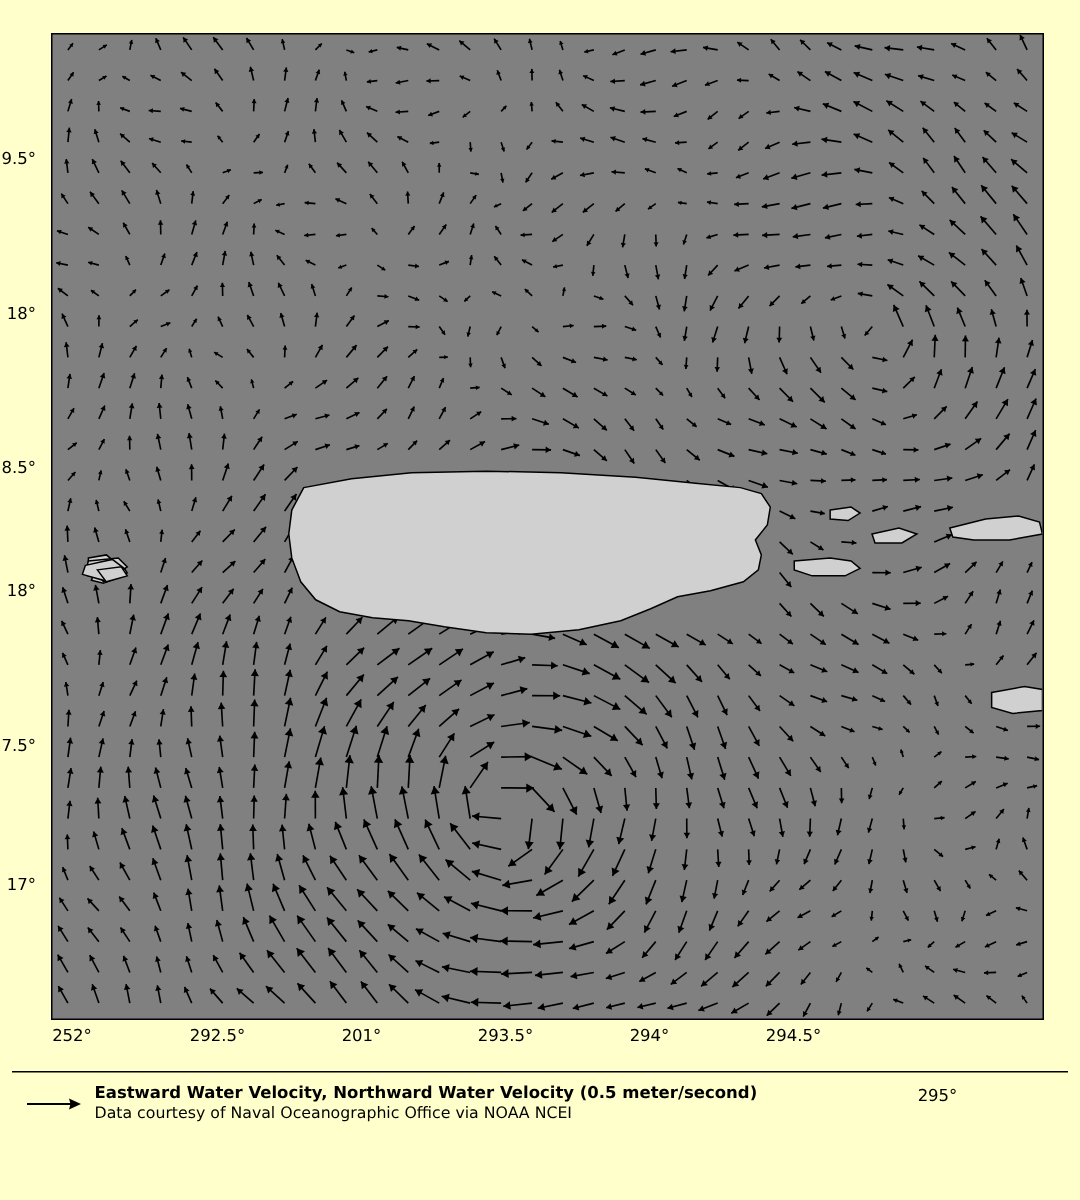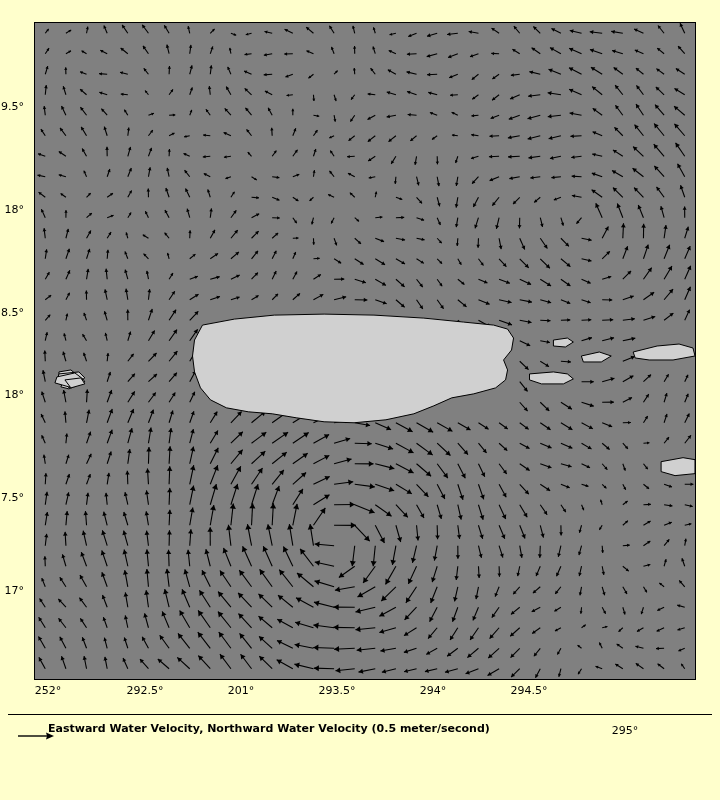--- a/index.html
+++ b/index.html
@@ -64,21 +64,21 @@
     width: 704px;
   }
   #legend-arrow {
     position: absolute;
     left: 8px;
     top: 8px;
     width: 40px;
     height: 12px;
   }
   #legend-text {
-    margin-left: 40px;
+    margin-left: 55px;
   }
   #legend-title {
     font-size: 11px;
     font-weight: bold;
     color: #000;
     line-height: 14px;
   }
   .legend-sub {
     font-size: 10.5px;
     color: #000;
@@ -2034,16 +2034,17 @@
 
   <div id="caption-rule"></div>
 
   <div id="legend">
     <svg id="legend-arrow" viewBox="0 0 40 12">
       <line x1="2" y1="6" x2="33" y2="6" stroke="#000" stroke-width="1.4"></line>
       <polygon points="38,6 30,2.4 31,6 30,9.6" fill="#000"></polygon>
     </svg>
     <div id="legend-text">
       <div id="legend-title">Eastward Water Velocity, Northward Water Velocity (0.5 meter/second)</div>
+      <div class="legend-sub">Data courtesy of Naval Oceanographic Office via NOAA NCEI</div>
     </div>
   </div>
 
 </div>
 
 </body></html>

